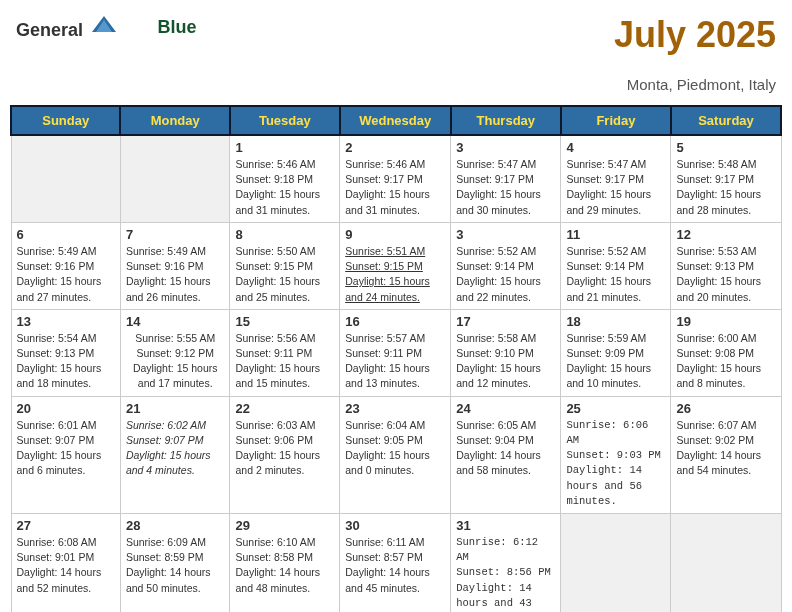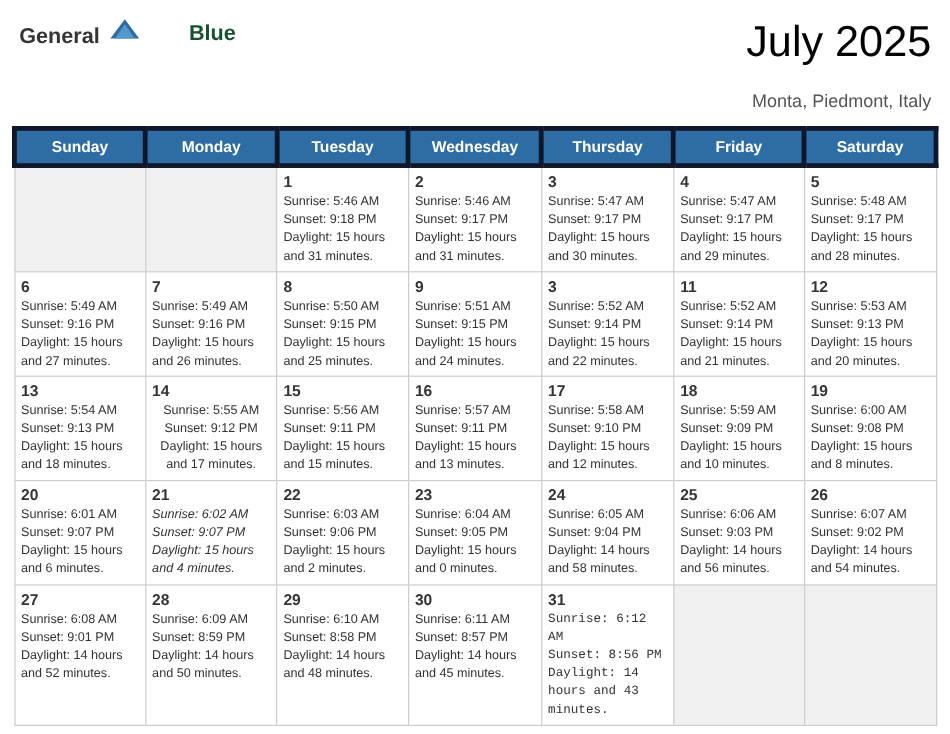--- a/index.html
+++ b/index.html
@@ -35,41 +35,41 @@
     .logo-icon {
       width: 28px;
       height: 22px;
       margin-left: 2px;
     }
     .title-section {
       text-align: right;
     }
     .calendar-title {
       font-size: 36px;
-      font-weight: normal;
-      color: #000000;
+      font-weight: bold;
+      color: #a16207;
     }
     .calendar-subtitle {
       font-size: 15px;
       color: #555;
       margin-top: 20px;
     }
     table {
       width: 100%;
       border-collapse: collapse;
       border: 1px solid #ccc;
     }
     thead tr th {
       background-color: #2e6da4;
-      color: #ffffff;
+      color: #fde047;
       font-size: 13px;
       font-weight: bold;
       padding: 6px 4px;
       text-align: center;
-      border: 4px solid #0f172a;
+      border: 2px solid #0f172a;
     }
     tbody tr {
       border: 1px solid #ccc;
     }
     tbody tr td {
       vertical-align: top;
       border: 1px solid #ccc;
       padding: 4px 5px;
       width: 113px;
       min-height: 80px;
@@ -179,21 +179,21 @@
 Daylight: 15 hours and 26 minutes.</div>
         </td>
         <td>
           <span class="day-number">8</span>
           <div class="day-info" style="white-space: pre-line;">Sunrise: 5:50 AM
 Sunset: 9:15 PM
 Daylight: 15 hours and 25 minutes.</div>
         </td>
         <td>
           <span class="day-number">9</span>
-          <div class="day-info" style="white-space: pre-line;">Sunrise: 5:51 AM
+          <div class="day-info" style="white-space: pre-line; text-decoration: underline;">Sunrise: 5:51 AM
 Sunset: 9:15 PM
 Daylight: 15 hours and 24 minutes.</div>
         </td>
         <td>
           <span class="day-number">3</span>
           <div class="day-info" style="white-space: pre-line;">Sunrise: 5:52 AM
 Sunset: 9:14 PM
 Daylight: 15 hours and 22 minutes.</div>
         </td>
         <td>
@@ -279,21 +279,21 @@
 Daylight: 15 hours and 0 minutes.</div>
         </td>
         <td>
           <span class="day-number">24</span>
           <div class="day-info" style="white-space: pre-line;">Sunrise: 6:05 AM
 Sunset: 9:04 PM
 Daylight: 14 hours and 58 minutes.</div>
         </td>
         <td>
           <span class="day-number">25</span>
-          <div class="day-info" style="white-space: pre-line;">Sunrise: 6:06 AM
+          <div class="day-info" style="white-space: pre-line; font-family: Liberation Mono, monospace;">Sunrise: 6:06 AM
 Sunset: 9:03 PM
 Daylight: 14 hours and 56 minutes.</div>
         </td>
         <td>
           <span class="day-number">26</span>
           <div class="day-info" style="white-space: pre-line;">Sunrise: 6:07 AM
 Sunset: 9:02 PM
 Daylight: 14 hours and 54 minutes.</div>
         </td>
       </tr>

